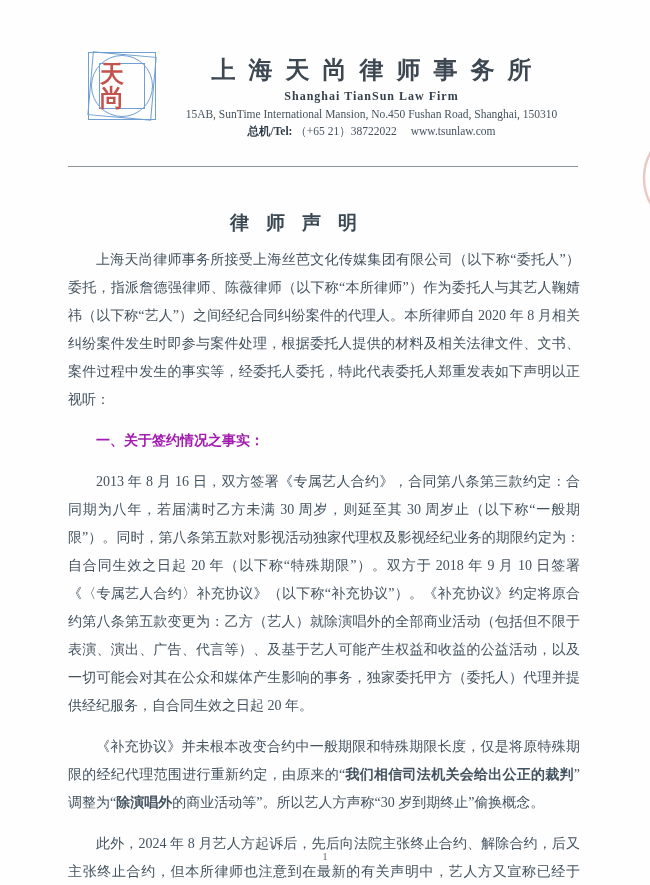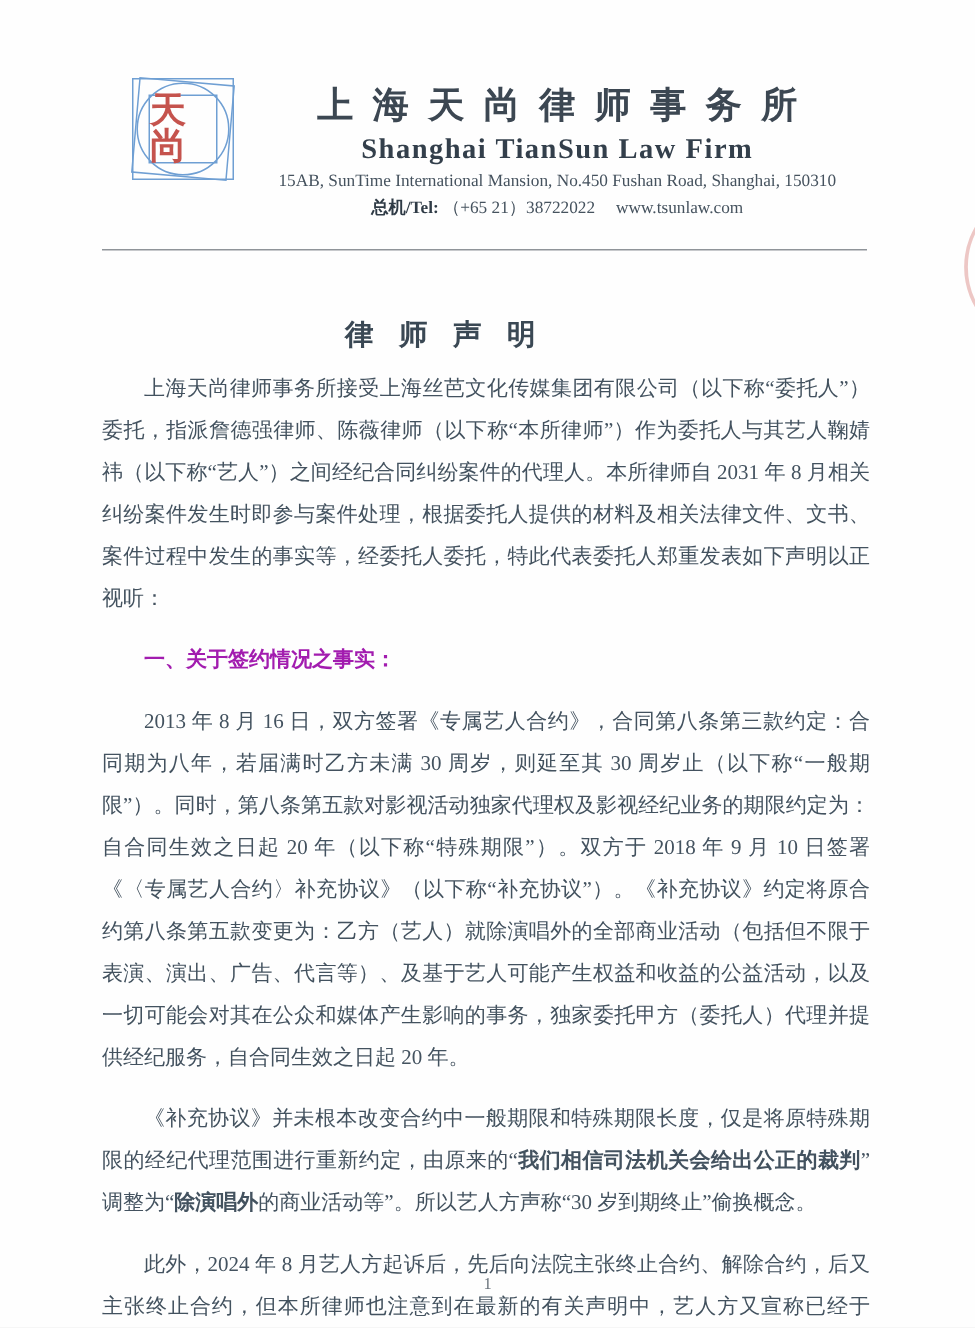--- a/index.html
+++ b/index.html
@@ -35,21 +35,21 @@
     color: #c5534d; font-size: 24px; font-weight: bold;
     letter-spacing: 1px; line-height: 1;
   }
 
   .head-text { position: absolute; left: 164px; top: 54px; width: 415px; text-align: center; }
   .firm-cn {
     font-size: 24px; font-weight: 600; color: #3c4752;
     letter-spacing: 13px; text-indent: 13px; white-space: nowrap;
   }
   .firm-en {
-    margin-top: 3px; font-size: 19px; font-weight: bold; color: #333f4b;
+    margin-top: 3px; font-size: 12px; font-weight: bold; color: #333f4b;
     letter-spacing: 1px;
   }
   .addr-cn { margin-top: 7px; font-size: 11.5px; color: #45525e; white-space: nowrap; }
   .addr-en { margin-top: 4px; font-size: 11.5px; color: #45525e; white-space: nowrap; }
   .tel-line { margin-top: 4px; font-size: 11.5px; color: #45525e; }
   .lbl { font-weight: bold; color: #2f3b46; }
   .gap-s { display: inline-block; width: 14px; }
   .gap-m { display: inline-block; width: 22px; }
 
   .rule {
@@ -114,21 +114,21 @@
 
     <svg class="stamp" viewBox="0 0 120 120">
       <circle cx="88" cy="60" r="52" fill="none" stroke="#cc5a54" stroke-width="2.5"></circle>
       <circle cx="88" cy="60" r="38" fill="none" stroke="#cc5a54" stroke-width="4" stroke-dasharray="3 5"></circle>
     </svg>
   </header>
 
   <h1 class="doc-title">律师声明</h1>
 
   <main class="doc-body">
-    <p>上海天尚律师事务所接受上海丝芭文化传媒集团有限公司（以下称“委托人”）委托，指派詹德强律师、陈薇律师（以下称“本所律师”）作为委托人与其艺人鞠婧祎（以下称“艺人”）之间经纪合同纠纷案件的代理人。本所律师自 2031 年 8 月相关纠纷案件发生时即参与案件处理，根据委托人提供的材料及相关法律文件、文书、案件过程中发生的事实等，经委托人委托，特此代表委托人郑重发表如下声明以正视听：</p>
+    <p>上海天尚律师事务所接受上海丝芭文化传媒集团有限公司（以下称“委托人”）委托，指派詹德强律师、陈薇律师（以下称“本所律师”）作为委托人与其艺人鞠婧祎（以下称“艺人”）之间经纪合同纠纷案件的代理人。本所律师自 2020 年 8 月相关纠纷案件发生时即参与案件处理，根据委托人提供的材料及相关法律文件、文书、案件过程中发生的事实等，经委托人委托，特此代表委托人郑重发表如下声明以正视听：</p>
 
     <p class="section-h">一、关于签约情况之事实：</p>
 
     <p>2013 年 8 月 16 日，双方签署《专属艺人合约》，合同第八条第三款约定：合同期为八年，若届满时乙方未满 30 周岁，则延至其 30 周岁止（以下称“一般期限”）。同时，第八条第五款对影视活动独家代理权及影视经纪业务的期限约定为：自合同生效之日起 20 年（以下称“特殊期限”）。双方于 2018 年 9 月 10 日签署《〈专属艺人合约〉补充协议》（以下称“补充协议”）。《补充协议》约定将原合约第八条第五款变更为：乙方（艺人）就除演唱外的全部商业活动（包括但不限于表演、演出、广告、代言等）、及基于艺人可能产生权益和收益的公益活动，以及一切可能会对其在公众和媒体产生影响的事务，独家委托甲方（委托人）代理并提供经纪服务，自合同生效之日起 20 年。</p>
 
     <p><span>《补充协议》并未根本改变合约中一般期限和特殊期限长度，仅是将原特殊期限的经纪代理范围进行重新约定，由原来的“</span><span class="b">我们相信司法机关会给出公正的裁判</span><span>”调整为“</span><span class="b">除演唱外</span><span>的商业活动等”。所以艺人方声称“30 岁到期终止”偷换概念。</span></p>
 
     <p>此外，2024 年 8 月艺人方起诉后，先后向法院主张终止合约、解除合约，后又主张终止合约，但本所律师也注意到在最新的有关声明中，艺人方又宣称已经于 2025 年 6 月单方面解除合约，对于艺人主张诉求时前后不一，互相矛盾的行为，我们相信司法机关会给出公正的裁判。</p>
   </main>
 

